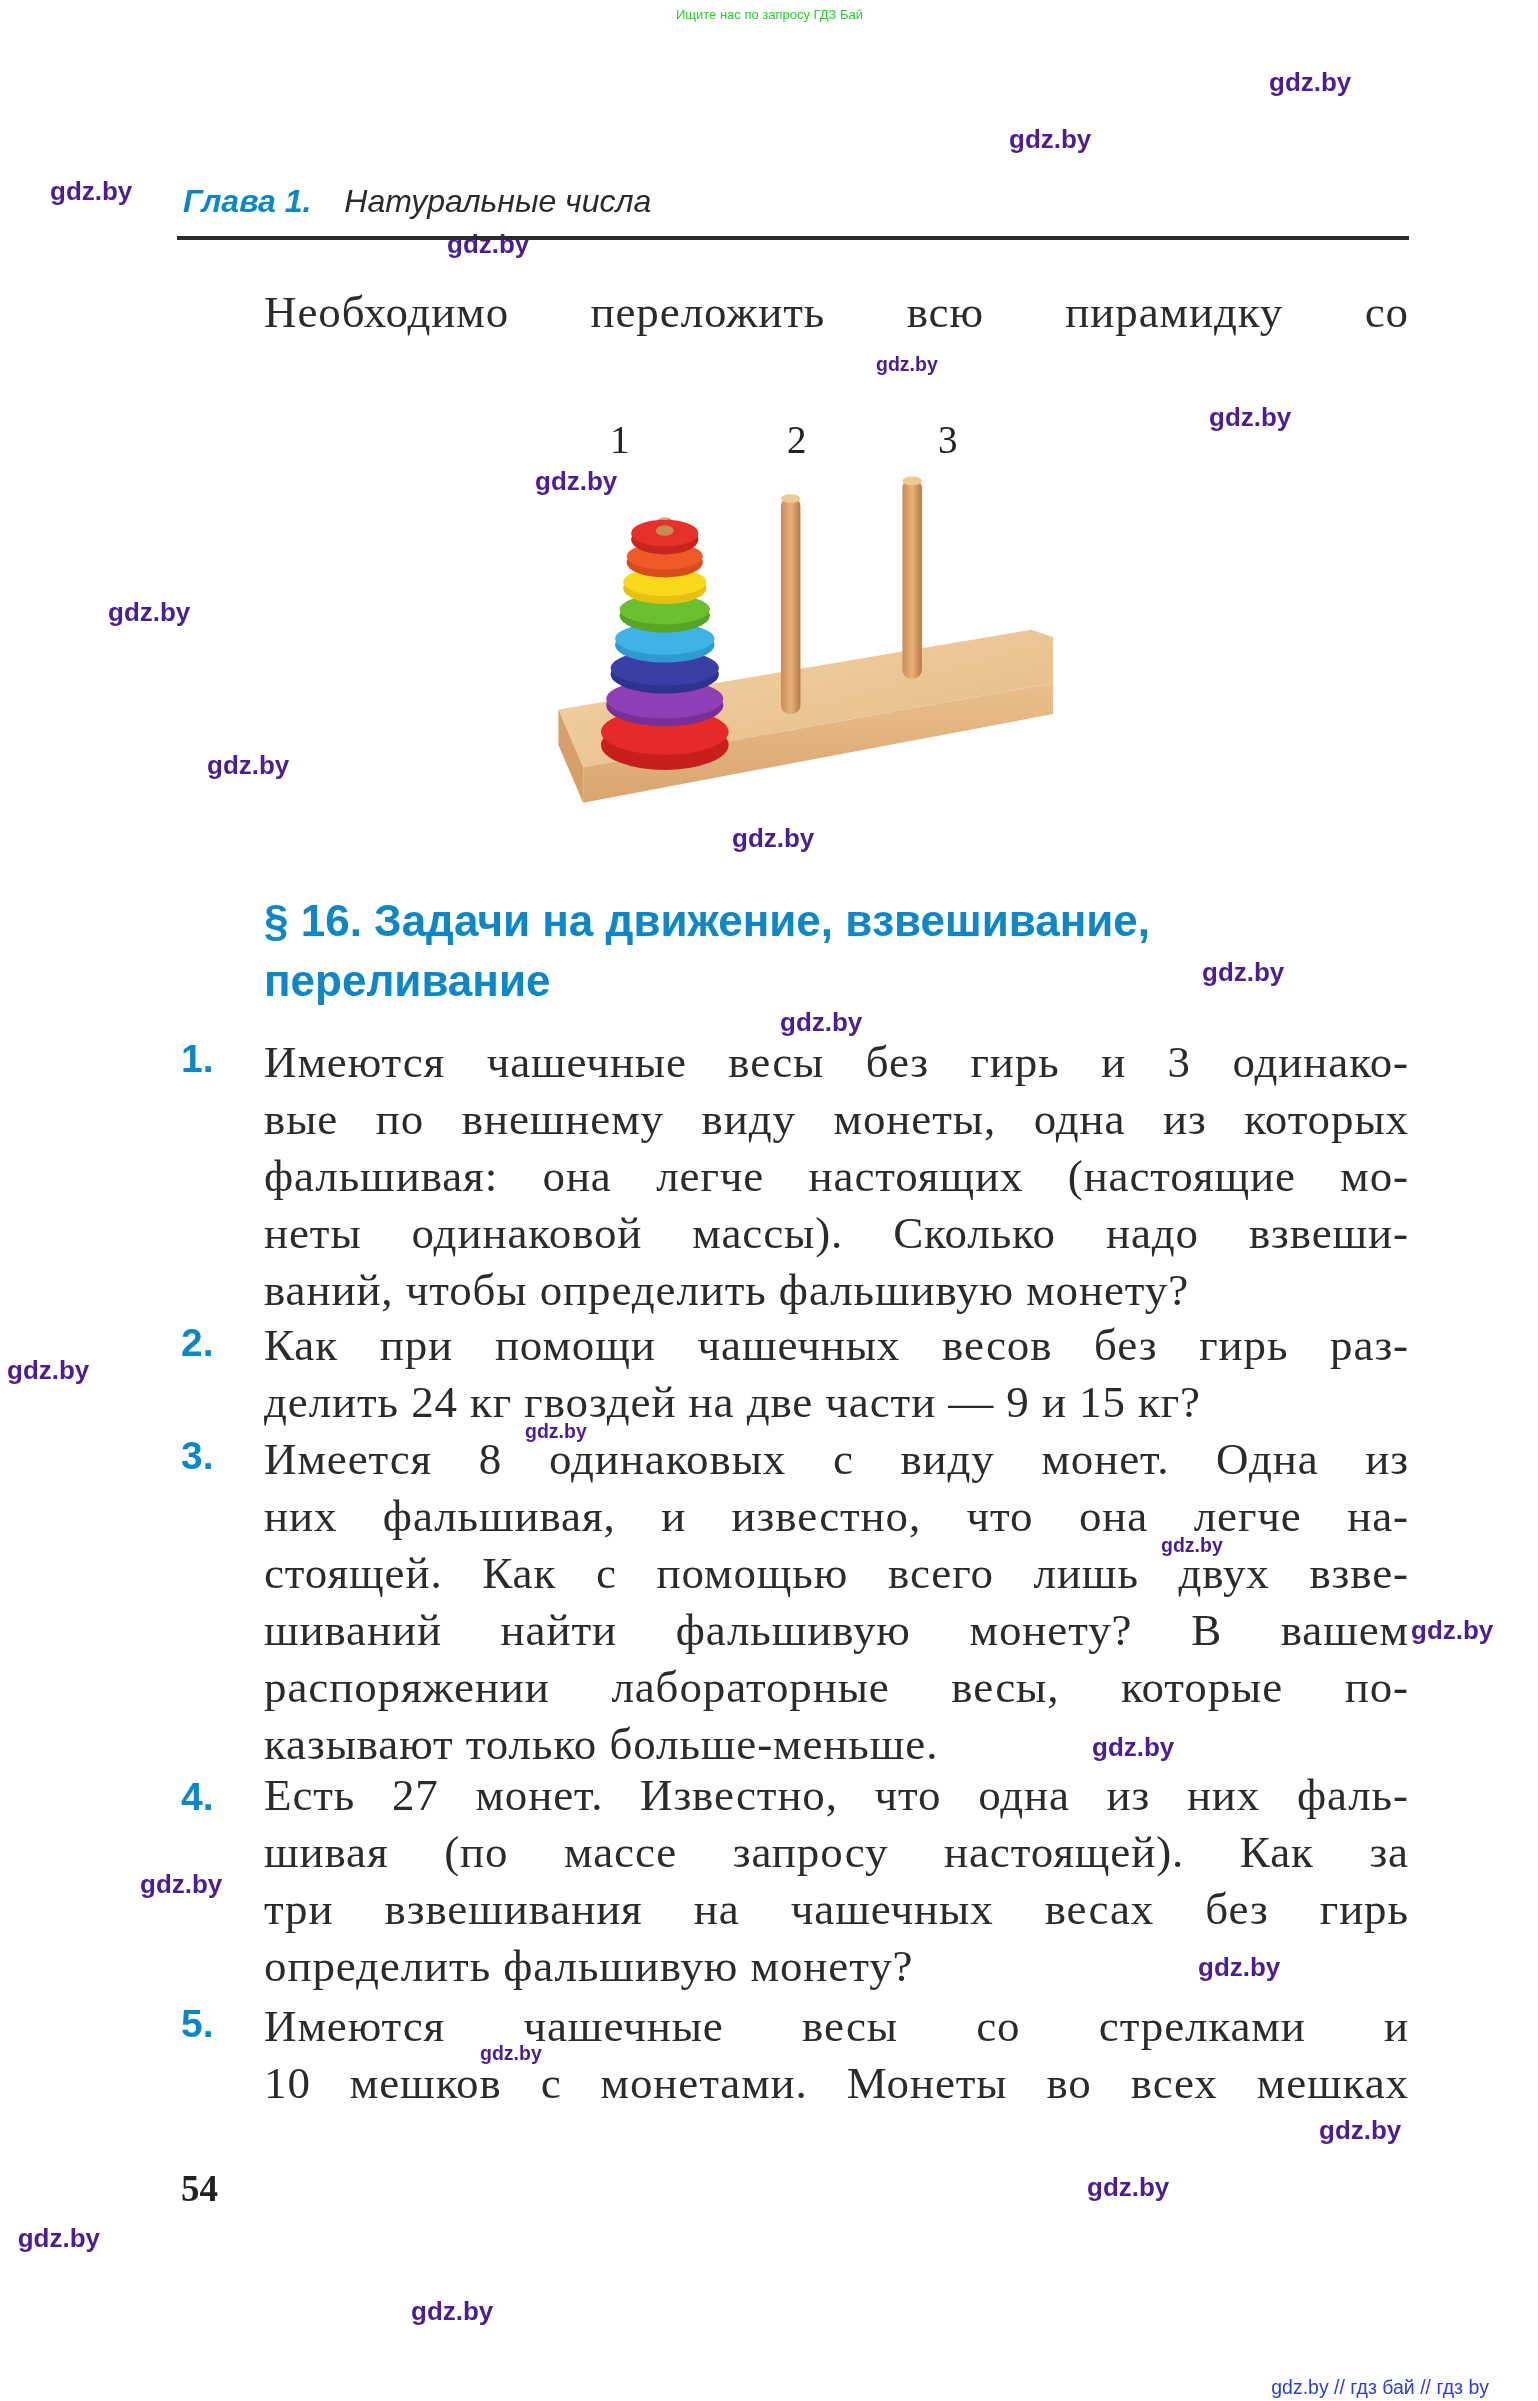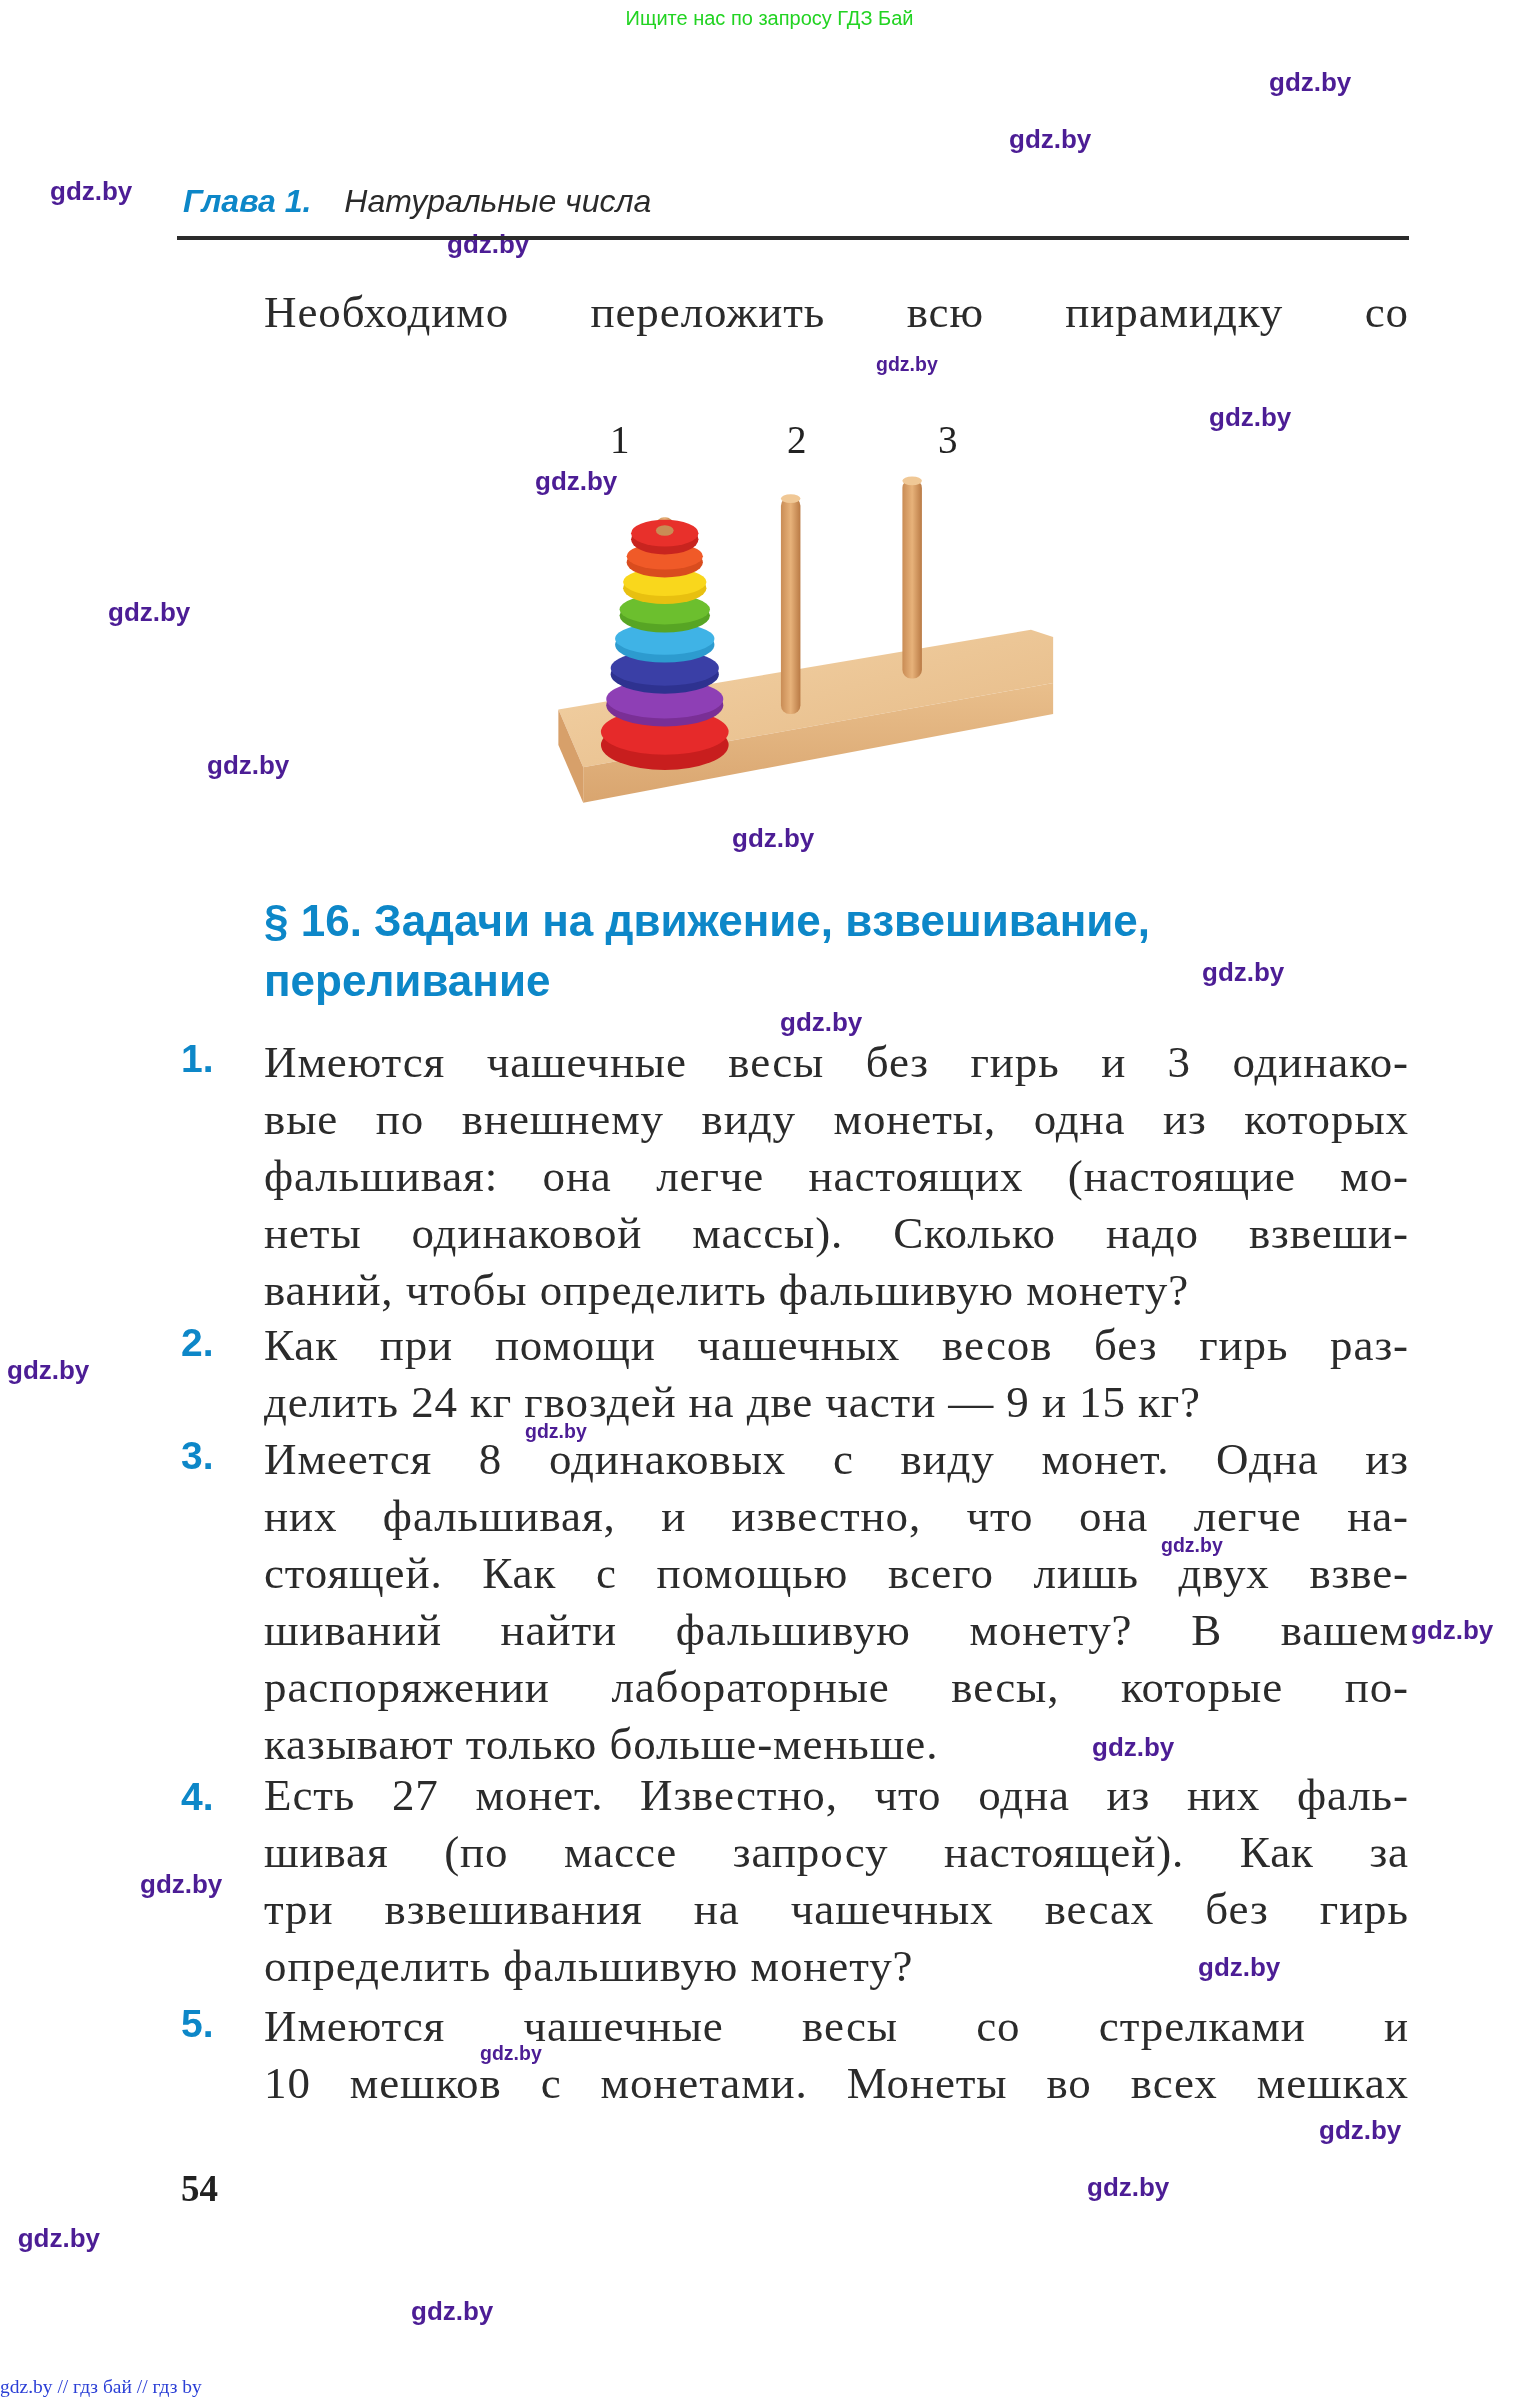--- a/index.html
+++ b/index.html
@@ -1,33 +1,33 @@
 <!DOCTYPE html>
 <html style="font-size:14px"><head>
 <meta charset="utf-8">
 <style>
   html, body { margin: 0; padding: 0; background: #ffffff; }
   body { width: 1539px; height: 2401px; position: relative; overflow: hidden; font-family: "Liberation Serif", serif; color: #2a2a2a; }
   .abs { position: absolute; }
-  .top-banner { top: 7px; left: 0; width: 1539px; text-align: center; font-family: "Liberation Sans", sans-serif; font-size: 20px; color: #22d322; }
+  .top-banner { top: 7px; left: 0; width: 1539px; text-align: center; font-family: "Liberation Sans", sans-serif; font-size: 13px; color: #22d322; }
   .wm { font-family: "Liberation Sans", sans-serif; font-size: 26px; color: #4c1d95; white-space: nowrap; font-weight: bold; }
   .wm.sm { font-size: 19.5px; }
   .chapter { left: 183px; top: 183px; font-family: "Liberation Sans", sans-serif; font-size: 32px; font-style: italic; white-space: nowrap; }
   .chapter .ch-num { color: #0d87c8; font-weight: bold; }
   .chapter .ch-title { color: #2a2a2a; margin-left: 24px; }
   .rule { left: 177px; top: 236px; width: 1232px; height: 3.5px; background: #2b2b2b; }
   .para { left: 264px; width: 1145px; font-size: 45px; line-height: 57px; letter-spacing: 0.9px; color: #2b2b2b; }
   .line { white-space: nowrap; display: flex; justify-content: space-between; }
   .line.last { justify-content: flex-start; }
   .figure { left: 530px; top: 417px; width: 532px; height: 399px; }
   .peg-label { font-family: "Liberation Serif", serif; font-size: 39px; color: #222; position: absolute; top: 0; }
   .section-head { left: 264px; top: 891px; font-family: "Liberation Sans", sans-serif; font-weight: bold; font-size: 44px; line-height: 60px; color: #0d87c8; }
   .item-num { left: 181px; font-family: "Liberation Sans", sans-serif; font-weight: bold; font-size: 39px; color: #0d87c8; }
   .page-num { left: 181px; top: 2167px; font-family: Liberation Serif, serif; font-weight: bold; font-size: 37px; color: #222; }
-  .footer { top: 2376px; left: 0; width: 1489px; text-align: left; font-family: Liberation Serif, serif; font-size: 19.5px; color: #2b3fd6; }
+  .footer { top: 2376px; left: 0; width: 1489px; text-align: right; font-family: Liberation Sans, sans-serif; font-size: 19.5px; color: #2b3fd6; }
 </style>
 </head>
 <body>
 
 <div class="abs top-banner">Ищите нас по запросу ГДЗ Бай</div>
 
 <div class="abs wm" style="left:1269px; top:67px;">gdz.by</div>
 <div class="abs wm" style="left:1009px; top:124px;">gdz.by</div>
 <div class="abs wm" style="left:50px; top:176px;">gdz.by</div>
 <div class="abs wm" style="left:447px; top:229px;">gdz.by</div>

